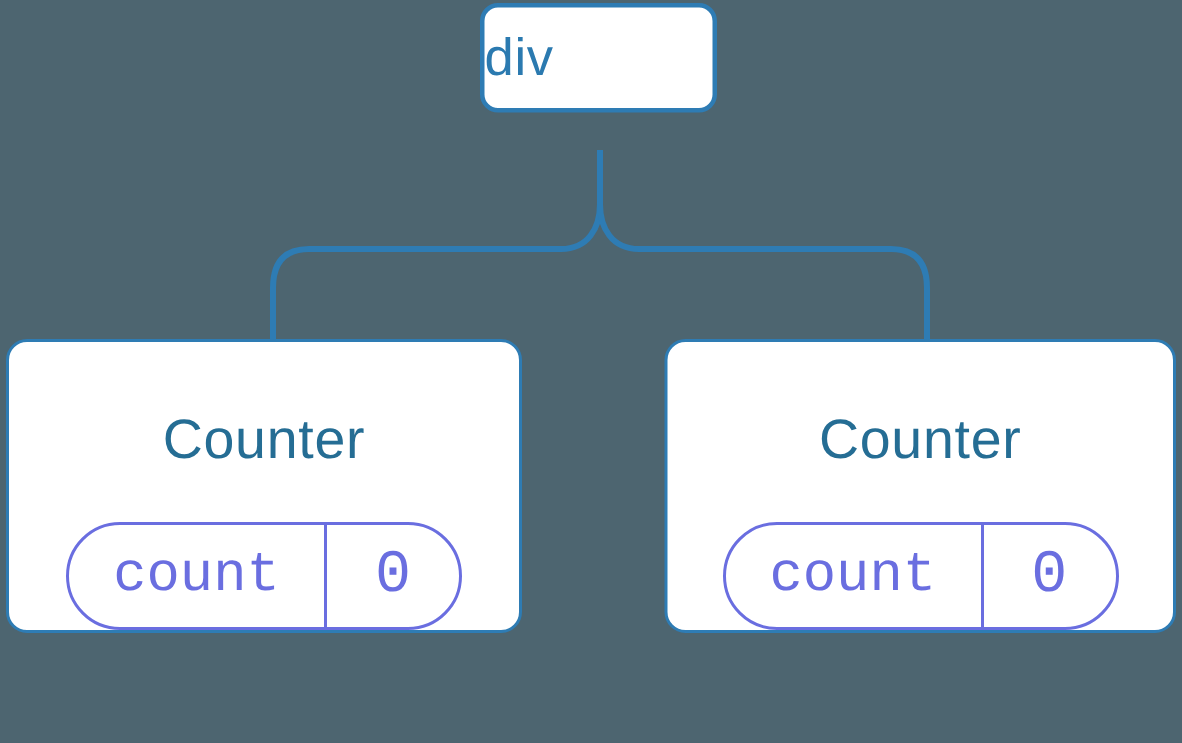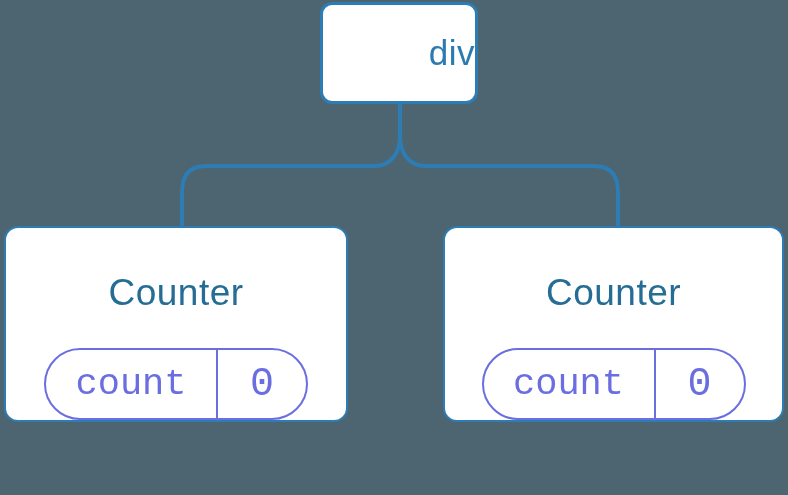--- a/index.html
+++ b/index.html
@@ -22,28 +22,28 @@
     position: absolute;
     left: 0;
     top: 0;
     z-index: 1;
   }
   .root-node {
     position: absolute;
     left: 320px;
     top: 2px;
     width: 158px;
-    height: 102px;
+    height: 73px;
     background: #ffffff;
     border: 3px solid #2e7cb4;
     border-radius: 12px;
     box-sizing: border-box;
     display: flex;
     align-items: center;
-    justify-content: flex-end;
+    justify-content: flex-start;
     z-index: 2;
   }
   .root-label {
     font-size: 35px;
     font-weight: 500;
     color: #2b7ab0;
     letter-spacing: 0.5px;
   }
   .counter-card {
     position: absolute;

